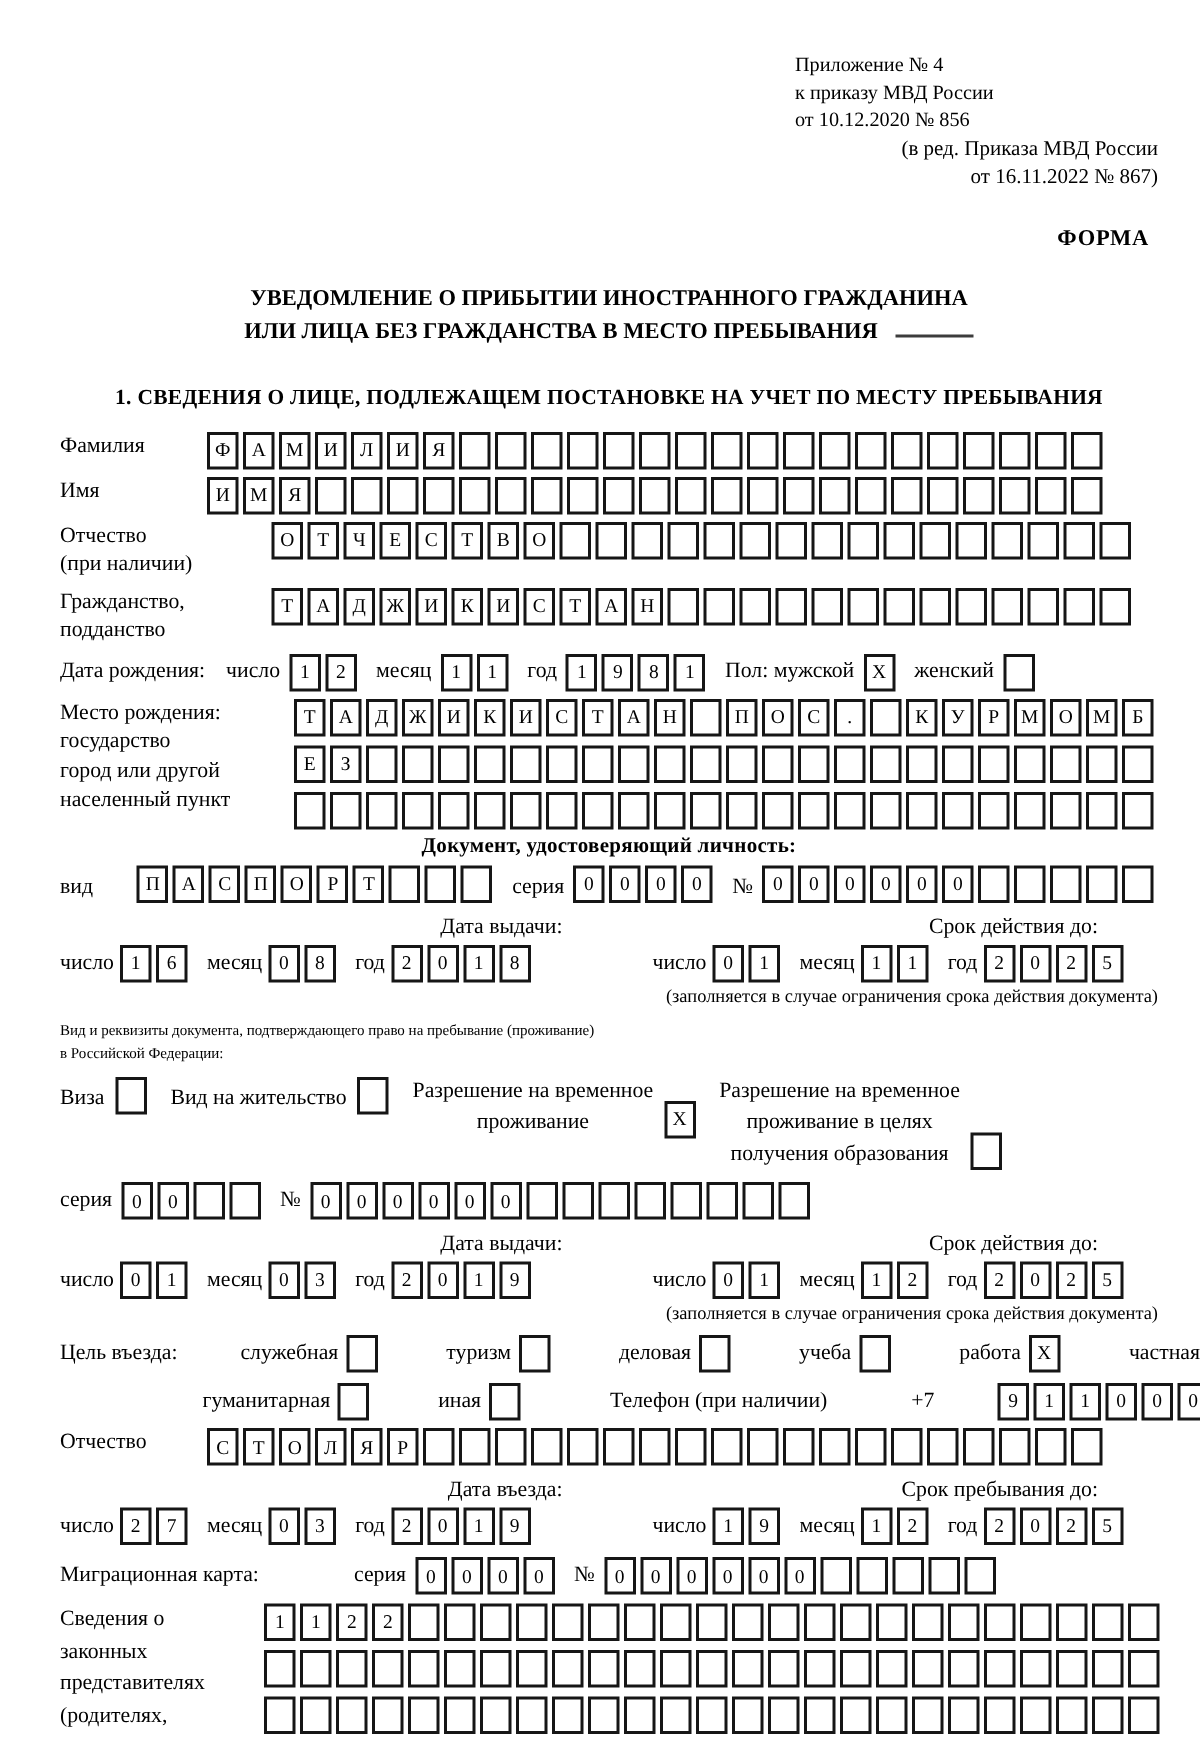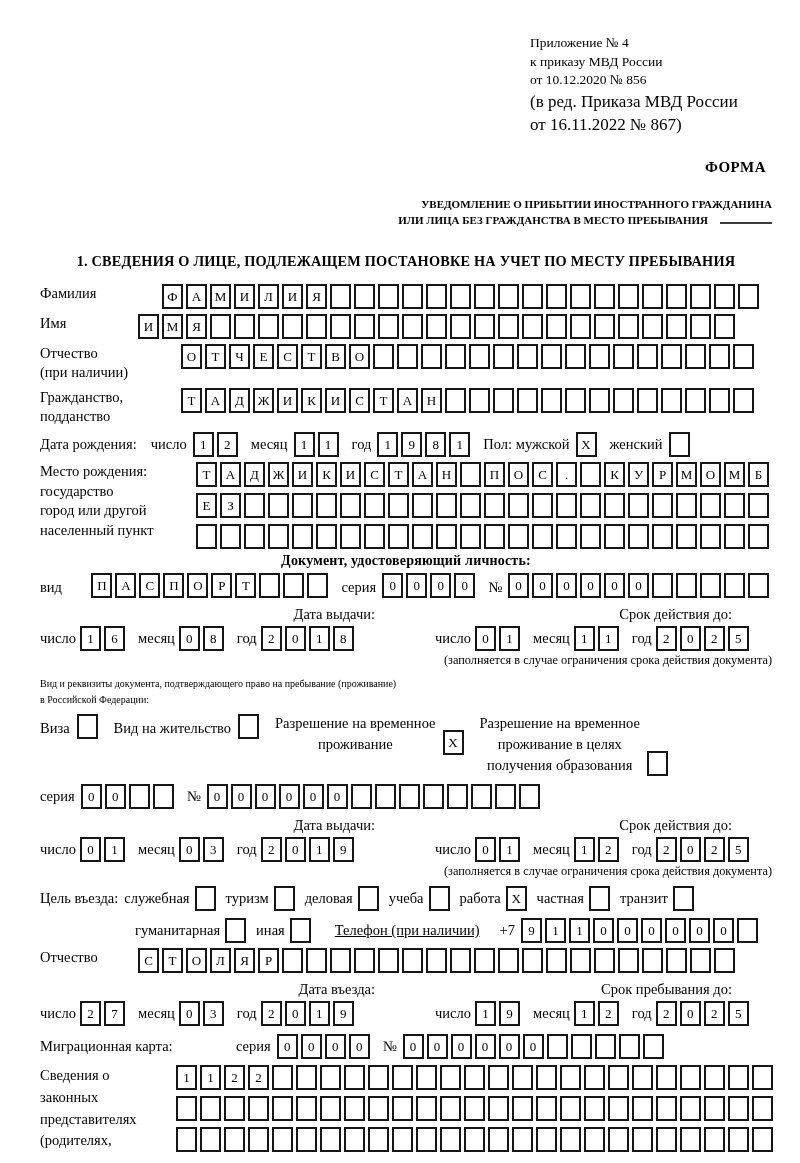--- a/index.html
+++ b/index.html
@@ -2,26 +2,26 @@
 <html><head>
 <meta charset="utf-8">
 <style>
   html,body{margin:0;padding:0;background:#ffffff;}
   body{width:800px;height:1163px;overflow:hidden;color:#000;
        font-family:"Liberation Serif","DejaVu Serif",serif;}
   .page{box-sizing:border-box;width:800px;height:1163px;padding:34px 28px 0 40px;}
 
   
   .annex{margin-left:auto;width:242px;font-size:13.5px;line-height:1.38;}
-  .annex .small{font-size:17px;}
+  .annex .small{font-size:14px;text-align:right;}
   .forma{text-align:right;font-weight:bold;font-size:15px;margin-top:22px;padding-right:6px;
          letter-spacing:.5px;}
 
   
-  .title{text-align:right;font-weight:bold;font-size:11px;line-height:1.5;margin-top:20px;}
+  .title{text-align:center;font-weight:bold;font-size:15px;line-height:1.5;margin-top:20px;}
   .blank{display:inline-block;width:52px;border-bottom:2px solid #3c3c3c;margin-left:12px;}
   .sec-heading{font-weight:bold;font-size:14.3px;text-align:center;margin-top:24px;
                letter-spacing:.2px;}
 
   
   .row{display:flex;align-items:flex-start;margin-top:5px;font-size:14.5px;line-height:1.35;}
   .lbl{flex:none;padding-right:6px;}
   .w92{width:92px;} .w135{width:135px;} .w150{width:150px;} .w130{width:130px;}
   .cells{display:flex;flex-wrap:nowrap;}
   .cell{flex:none;width:17px;height:21px;border:2px solid #161616;margin-right:3px;
@@ -42,21 +42,21 @@
   .note{text-align:right;font-size:12.3px;margin-top:2px;}
 
   
   .permit-row{display:flex;align-items:flex-start;margin-top:6px;font-size:14.5px;}
   .permit{display:flex;align-items:flex-end;margin-right:13px;}
   .permit .txt{line-height:1.45;}
   .permit .txt.center{text-align:center;}
   .permit .cells{margin-left:7px;margin-top:1px;}
 
   
-  .purpose{display:flex;align-items:center;flex-wrap:nowrap;margin-top:7px;font-size:14.5px;}
+  .purpose{display:flex;align-items:center;flex-wrap:nowrap;margin-top:7px;font-size:14.5px;gap:36px;}
   .purpose .item{display:flex;align-items:center;margin-right:7px;}
   .purpose .item .cells{margin-left:5px;}
   .indent95{margin-left:95px;}
 
   
   .reps{display:flex;align-items:flex-start;margin-top:6px;font-size:14.5px;}
   .reps .lbl{line-height:1.5;}
   .paragraph{font-size:10px;line-height:1.55;margin-top:8px;}
 </style>
 </head>
@@ -73,21 +73,21 @@
   </div>
   <div class="forma">ФОРМА</div>
 
   <div class="title">
     <div>УВЕДОМЛЕНИЕ О ПРИБЫТИИ ИНОСТРАННОГО ГРАЖДАНИНА</div>
     <div><span>ИЛИ ЛИЦА БЕЗ ГРАЖДАНСТВА В МЕСТО ПРЕБЫВАНИЯ</span><span class="blank"></span></div>
   </div>
 
   <div class="sec-heading">1. СВЕДЕНИЯ О ЛИЦЕ, ПОДЛЕЖАЩЕМ ПОСТАНОВКЕ НА УЧЕТ ПО МЕСТУ ПРЕБЫВАНИЯ</div>
 
-  <div class="row" style="margin-top:14px;gap:24px;">
+  <div class="row" style="margin-top:14px;">
     <span class="lbl w92">Фамилия</span>
     <span class="cells">
         <span class="cell filled">Ф</span>
         <span class="cell filled">А</span>
         <span class="cell filled">М</span>
         <span class="cell filled">И</span>
         <span class="cell filled">Л</span>
         <span class="cell filled">И</span>
         <span class="cell filled">Я</span>
         <span class="cell"></span>
@@ -578,21 +578,21 @@
         <span class="cells">
           <span class="cell"></span>
         </span>
       </span>
     <span class="item">
         <span>иная</span>
         <span class="cells">
           <span class="cell"></span>
         </span>
       </span>
-    <span class="inline-lbl" style="margin-left:14px;text-decoration:underline;">Телефон (при наличии)</span>
+    <span class="inline-lbl" style="margin-left:14px;">Телефон (при наличии)</span>
     <span class="inline-lbl" style="margin-left:14px;">+7</span>
     <span class="cells">
         <span class="cell filled">9</span>
         <span class="cell filled">1</span>
         <span class="cell filled">1</span>
         <span class="cell filled">0</span>
         <span class="cell filled">0</span>
         <span class="cell filled">0</span>
         <span class="cell filled">0</span>
         <span class="cell filled">0</span>

